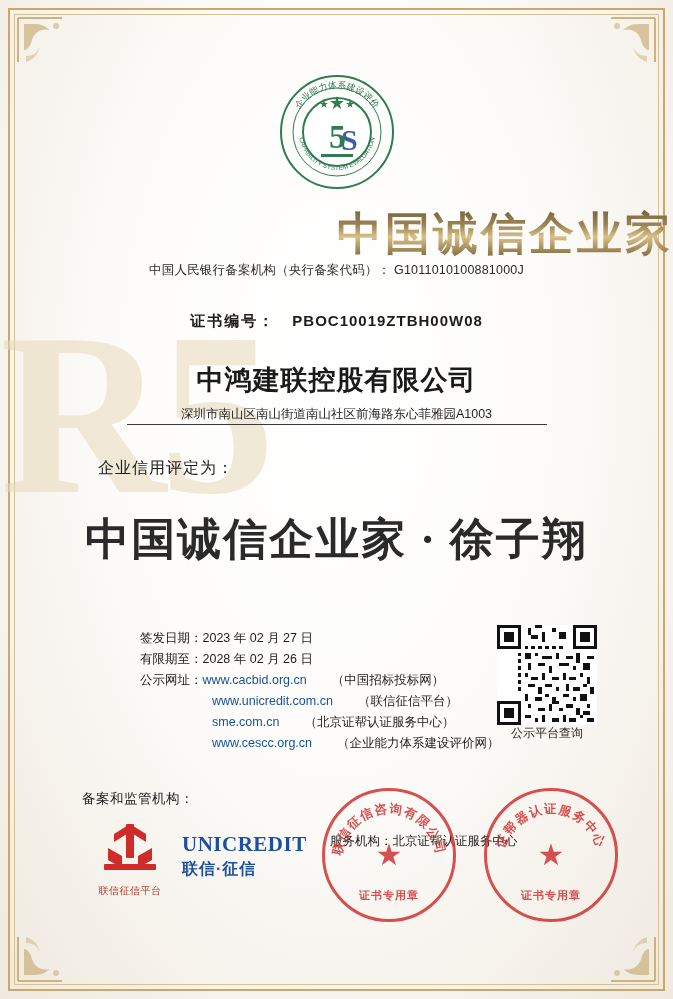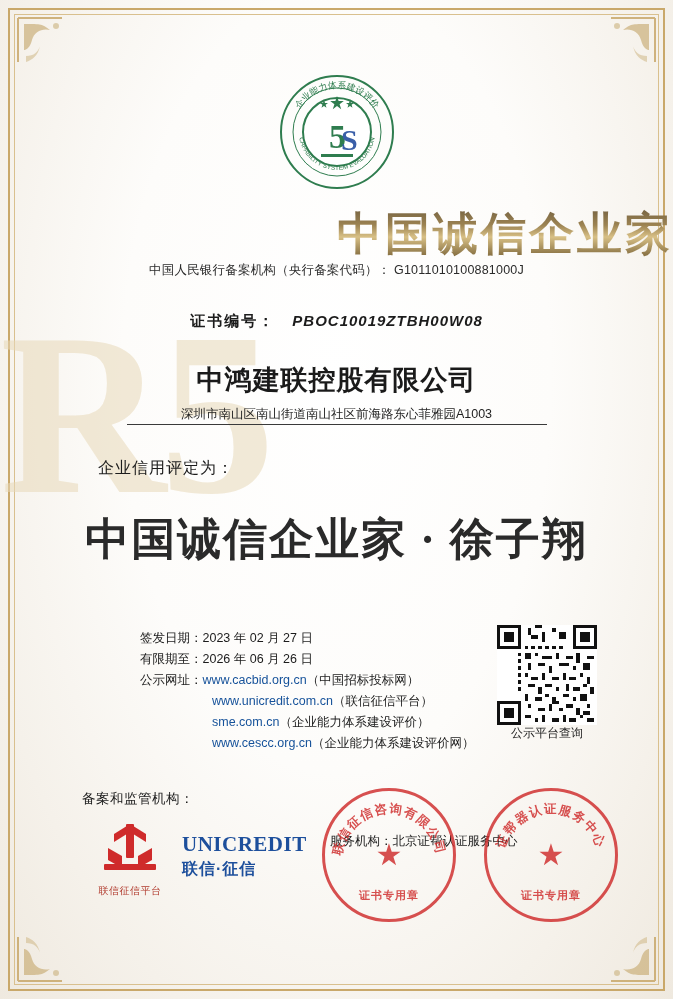--- a/index.html
+++ b/index.html
@@ -99,21 +99,21 @@
     position: absolute;
     left: 0; right: 0;
     top: 312px;
     text-align: center;
     font-size: 15px;
     color: #1c1c1c;
     font-weight: bold;
     letter-spacing: 1px;
   }
   .cert-no .label { letter-spacing: 2px; }
-  .cert-no .value { margin-left: 12px; font-style: italic; }
+  .cert-no .value { margin-left: 12px; }
 
   .company-name {
     position: absolute;
     left: 0; right: 0;
     top: 362px;
     text-align: center;
     font-family: "Liberation Serif", serif;
     font-size: 27px;
     font-weight: bold;
     color: #1a1a1a;
@@ -162,21 +162,21 @@
     position: absolute;
     left: 140px;
     top: 628px;
     font-size: 12.5px;
     color: #1c1c1c;
     line-height: 21px;
   }
   .info-line { white-space: nowrap; }
   .url { color: #16529a; }
   .url-row { white-space: nowrap; }
-  .url-row .paren { color: #1c1c1c; }
+  .url-row .paren { color: #1c1c1c; padding-left: 25px; }
   .urls-indent { padding-left: 72px; }
 
   
   .qr-wrap {
     position: absolute;
     right: 72px;
     top: 625px;
     width: 108px;
     text-align: center;
   }
@@ -364,29 +364,29 @@
 
   <div class="company-name">中鸿建联控股有限公司</div>
   <div class="company-addr">深圳市南山区南山街道南山社区前海路东心菲雅园A1003</div>
   <div class="addr-underline"></div>
 
   <div class="rating-label">企业信用评定为：</div>
   <div class="rating-value">中国诚信企业家 · 徐子翔</div>
 
   <div class="info-block">
     <div class="info-line">签发日期：2023 年 02 月 27 日</div>
-    <div class="info-line">有限期至：2026 年 06 月 26 日</div>
+    <div class="info-line">有限期至：2028 年 02 月 26 日</div>
     <div class="url-row">
       <span>公示网址：</span><span class="url">www.cacbid.org.cn</span><span class="paren">（中国招标投标网）</span>
     </div>
     <div class="url-row urls-indent">
       <span class="url">www.unicredit.com.cn</span><span class="paren">（联信征信平台）</span>
     </div>
     <div class="url-row urls-indent">
-      <span class="url">sme.com.cn</span><span class="paren">（企业能力体系建设评价）</span>
+      <span class="url">sme.com.cn</span><span class="paren">（北京证帮认证服务中心）</span>
     </div>
     <div class="url-row urls-indent">
       <span class="url">www.cescc.org.cn</span><span class="paren">（企业能力体系建设评价网）</span>
     </div>
   </div>
 
   <div class="qr-wrap">
     <div class="qr-canvas">
       <svg width="100" height="100" viewBox="0 0 29 29" shape-rendering="crispEdges">
         <rect width="29" height="29" fill="#ffffff"></rect>

